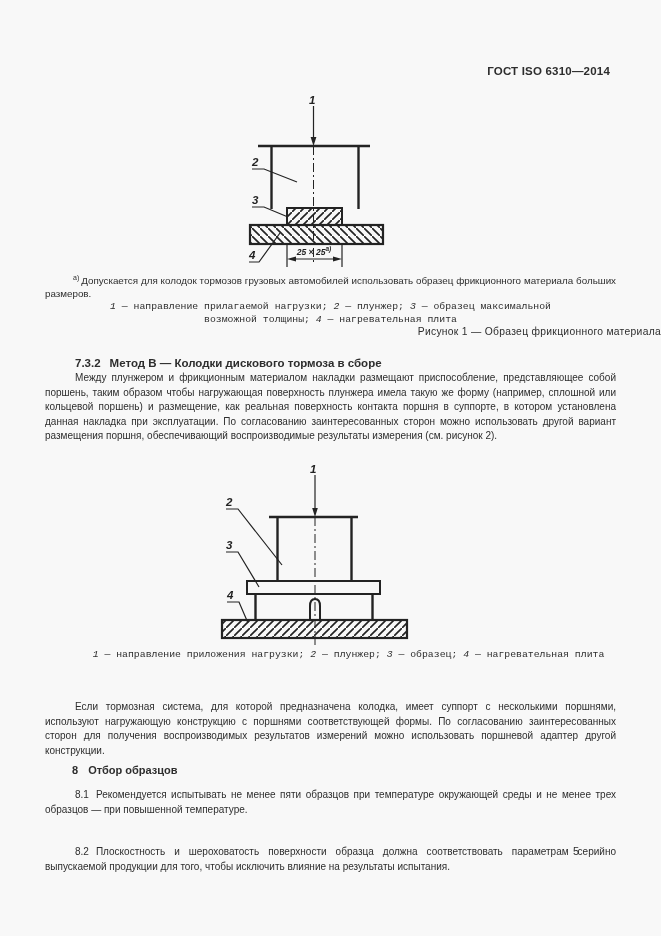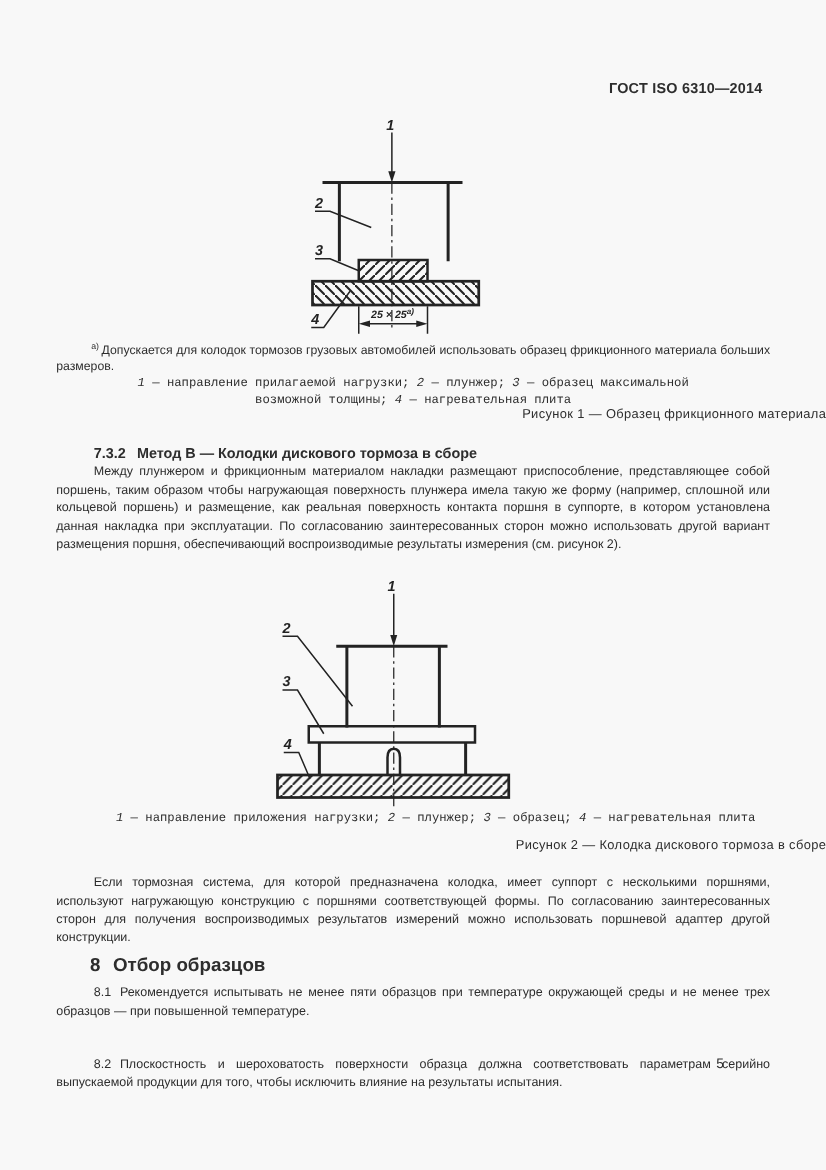--- a/index.html
+++ b/index.html
@@ -33,21 +33,21 @@
   .p732{top:371px;}
   .pafter{top:700px;}
   .p81{top:788px;}
   .p82{top:845px;}
   .pnum{margin-right:7px;}
 
   .h3{position:absolute;left:75px;margin:0;font-size:11.5px;font-weight:bold;}
   .h732{top:357px;}
   .h732 .hgap{margin-left:9px;}
 
-  .h2{position:absolute;left:72px;top:764px;margin:0;font-size:15px;font-weight:bold;}
+  .h2{position:absolute;left:72px;top:764px;margin:0;font-size:11px;font-weight:bold;}
   .h2 .hgap{margin-left:10px;}
 
   .pageno{position:absolute;left:566px;top:845px;width:20px;text-align:center;font-size:11px;}
 
   
   svg .thin{stroke:#232323;stroke-width:1.2;fill:none;}
   svg .thick{stroke:#232323;stroke-width:2.4;fill:none;}
   svg .leg{stroke:#232323;stroke-width:2.4;fill:none;}
   svg .center{stroke:#232323;stroke-width:1;stroke-dasharray:9 3 2 3;fill:none;}
   svg .call{font:italic 600 11.5px "Liberation Sans",sans-serif;fill:#232323;}
@@ -136,21 +136,20 @@
     <text x="16" y="89" class="call">3</text>
     <polyline points="16,92 28,92 49,127" class="thin"></polyline>
     <text x="17" y="139" class="call">4</text>
     <polyline points="17,142 29,142 38,163" class="thin"></polyline>
   </svg>
 
   <div class="legend legend2">
     <span class="inner"><span class="lnum">1</span><span> — направление приложения нагрузки; </span><span class="lnum">2</span><span> — плунжер; </span><span class="lnum">3</span><span> — образец; </span><span class="lnum">4</span><span> — нагревательная плита</span></span>
   </div>
 
-  <div class="caption caption2">Рисунок 2 — Колодка дискового тормоза в сборе</div>
 
   <p class="para pafter"><span>Если тормозная система, для которой предназначена колодка, имеет суппорт с несколькими поршнями, используют нагружающую конструкцию с поршнями соответствующей формы. По согласованию заинтересованных сторон для получения воспроизводимых результатов измерений можно использовать поршневой адаптер другой конструкции.</span></p>
 
   <h2 class="h2"><span>8</span><span class="hgap">Отбор образцов</span></h2>
 
   <p class="para p81"><span class="pnum">8.1</span><span>Рекомендуется испытывать не менее пяти образцов при температуре окружающей среды и не менее трех образцов — при повышенной температуре.</span></p>
   <p class="para p82"><span class="pnum">8.2</span><span>Плоскостность и шероховатость поверхности образца должна соответствовать параметрам серийно выпускаемой продукции для того, чтобы исключить влияние на результаты испытания.</span></p>
 
   <div class="pageno">5</div>
 

